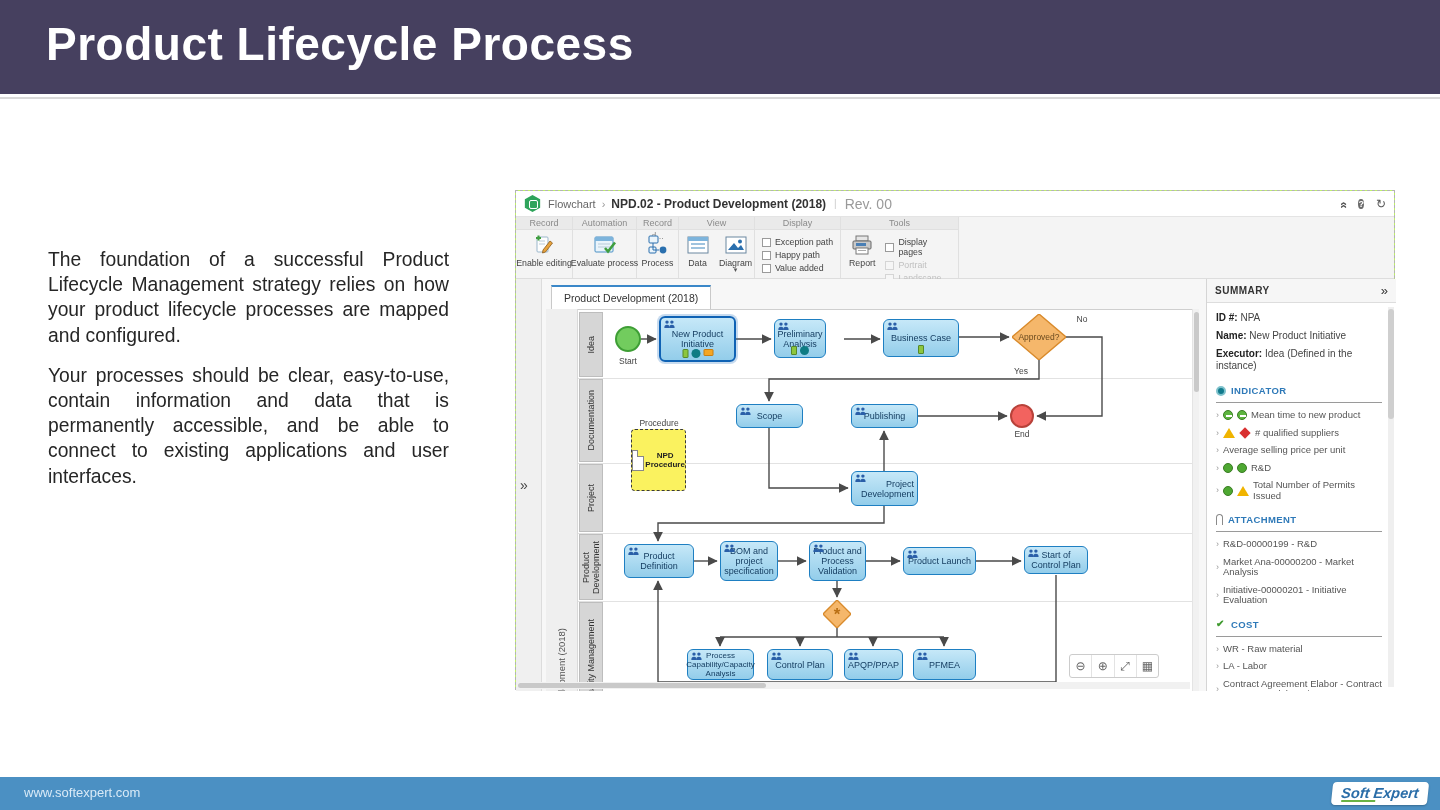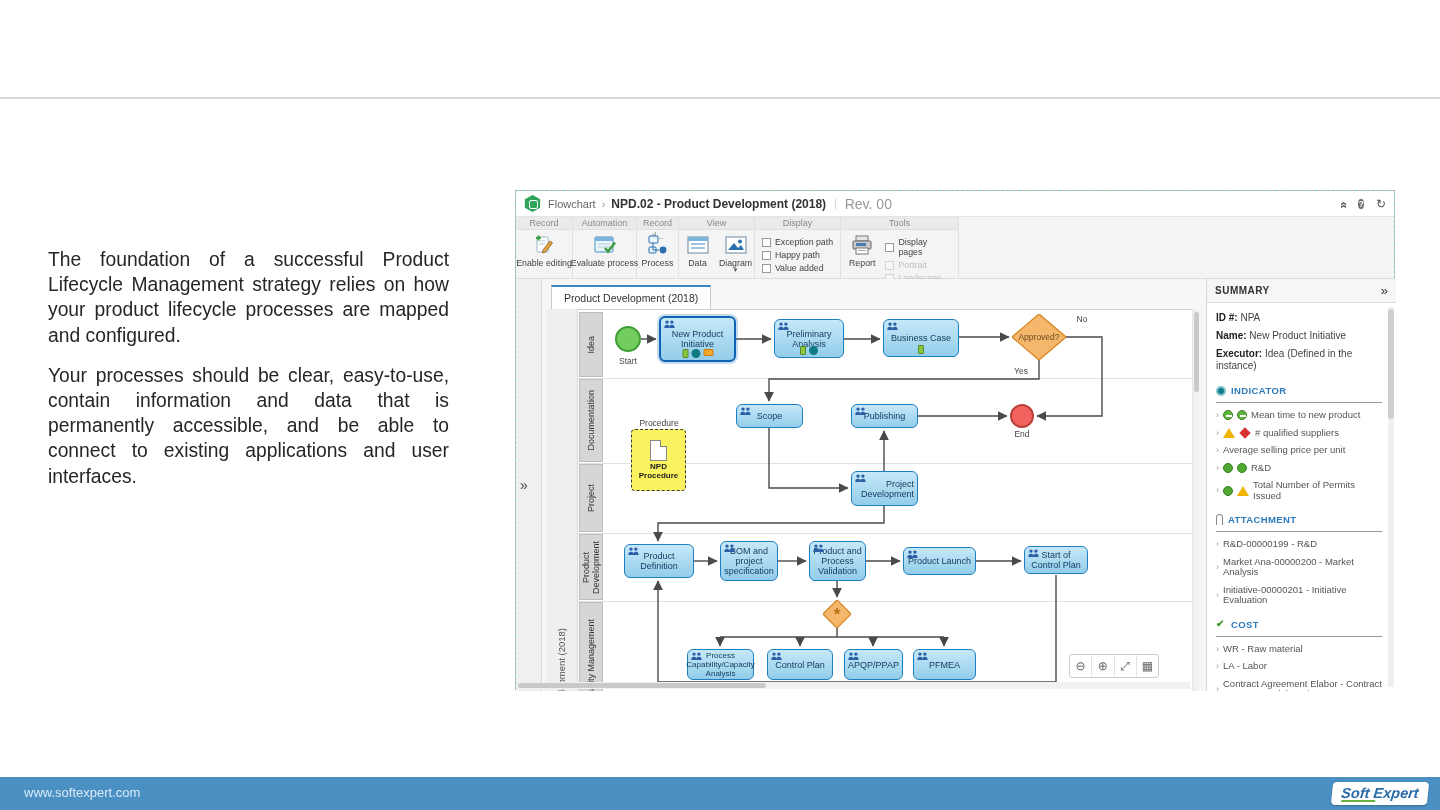--- a/index.html
+++ b/index.html
@@ -12,21 +12,21 @@
   #hdr-line { position:absolute; left:0; top:97px; width:1440px; height:2px; background:#d9d9d9; }
   #copy { position:absolute; left:48px; top:247px; width:401px; color:#262626; font-size:19.3px; line-height:25.2px; text-align:justify; }
   #copy p { margin-bottom:15px; }
   #ftr { position:absolute; left:0; top:777px; width:1440px; height:33px; background:#4B90C3; }
   #ftr .url { position:absolute; left:24px; top:8px; color:#d9eaf7; font-size:13px; }
   #logo { position:absolute; right:12px; top:5px; width:96px; height:23px; background:#fff; border-radius:4px; transform:skewX(-6deg); box-shadow:0 1px 2px rgba(0,0,0,.25); text-align:center; }
   #logo span { display:inline-block; transform:skewX(0deg); font-style:italic; font-weight:bold; font-size:14.5px; color:#2a6da8; line-height:22px; }
   #logo i { position:absolute; left:10px; bottom:3px; width:34px; height:2px; background:#69b345; }
 
   
-  #app { position:absolute; left:515px; top:190px; width:880px; height:500px; background:#86efac; border:1px dashed #b3b3b3; }
+  #app { position:absolute; left:515px; top:190px; width:880px; height:500px; background:#bef264; border:1px dashed #b3b3b3; }
   #titlebar { position:absolute; left:0; top:0; width:100%; height:26px; background:#fff; border-bottom:1px solid #e4e4e4; display:flex; align-items:center; padding-left:8px; }
   #app-ico { width:17px; height:17px; background:#2FA45B; clip-path:polygon(50% 0,95% 25%,95% 75%,50% 100%,5% 75%,5% 25%); margin-right:7px; position:relative; }
   #app-ico::after { content:""; position:absolute; left:5px; top:5px; width:7px; height:7px; border:1.5px solid #fff; border-radius:2px; }
   .tb-name { font-size:11px; color:#666; }
   .crumb-sep { color:#999; margin:0 6px; font-size:11px; }
   .tb-title { font-size:12px; font-weight:bold; color:#333; }
   .tb-pipe { color:#ccc; margin:0 8px; font-size:10px; }
   .tb-rev { font-size:14px; color:#9a9a9a; }
   #tb-right { position:absolute; right:8px; top:0; height:26px; display:flex; align-items:center; gap:12px; }
   .tb-btn { color:#555; font-size:12px; cursor:pointer; background:none; border:none; line-height:1; }
@@ -71,21 +71,21 @@
   .bdg { display:inline-block; }
   .bdg.doc-green { width:6px; height:9px; background:#8cc63f; border:1px solid #55892b; border-radius:1px; }
   .bdg.sync-teal { width:9px; height:9px; background:#0f7c84; border-radius:50%; }
   .bdg.folder-orange { width:10px; height:7px; background:#f5a623; border:1px solid #c87f12; border-radius:1px; }
   .ev { position:absolute; border-radius:50%; cursor:pointer; }
   .ev.start { background:#72CC5E; border:2px solid #3E9E35; }
   .ev.end { background:#F2635F; border:2px solid #B8423A; }
   .gw { position:absolute; cursor:pointer; }
   .gw .lbl { position:absolute; left:50%; top:50%; transform:translate(-50%,-50%); font-size:8.5px; color:#6b4а1e; color:#6b4a1e; white-space:nowrap; }
   .gw .star { position:absolute; left:50%; top:50%; transform:translate(-50%,-46%); font-size:17px; font-weight:bold; color:#b96f14; }
-  .annotation { position:absolute; background:#FAF25F; border:1.6px dashed #3a3a3a; border-radius:4px; display:flex; flex-direction:column; align-items:center; justify-content:center; gap:1px; cursor:pointer; }
+  .annotation { position:absolute; background:#FAF25F; border:1.6px dashed #3a3a3a; border-radius:4px; display:flex; flex-direction:row; align-items:center; justify-content:center; gap:1px; cursor:pointer; }
   .annotation .doc { width:17px; height:21px; background:#fff; border:1px solid #888; position:relative; }
   .annotation .doc::after { content:""; position:absolute; right:-1px; top:-1px; width:6px; height:6px; background:#FAF25F; border-left:1px solid #888; border-bottom:1px solid #888; }
   .annotation .albl { font-size:8px; font-weight:bold; color:#222; text-align:center; line-height:9px; }
   .flabel { position:absolute; transform:translate(-50%,-50%); font-size:8.5px; color:#444; white-space:nowrap; }
 
   #zoombar { position:absolute; left:553px; top:375px; width:90px; height:24px; background:#fff; border:1px solid #ccc; border-radius:3px; display:flex; }
   #zoombar button { flex:1; background:none; border:none; border-right:1px solid #e3e3e3; color:#666; font-size:12px; cursor:pointer; }
   #zoombar button:last-child { border-right:none; }
   #hscroll { position:absolute; left:2px; top:403px; width:672px; height:7px; background:#f1f1f1; }
   #hscroll .thumb { position:absolute; left:0; top:1px; width:248px; height:5px; background:#c9c9c9; border-radius:3px; }
@@ -115,20 +115,23 @@
   .ind.red-diamond { width:8px; height:8px; background:#d93030; transform:rotate(45deg); margin:0 2px; }
   .sec-ico { width:10px; height:10px; display:inline-block; flex:0 0 auto; }
   .sec-ico.indicator { border-radius:50%; background:#117a8c; border:2px solid #7fc2cc; }
   .sec-ico.attachment { width:7px; height:11px; border:1.4px solid #8a8a8a; border-radius:4px 4px 0 0; border-bottom:none; }
   .sec-ico.cost { color:#3f9a2f; font-size:10px; line-height:10px; border:none; }
 </style>
 </head>
 <body>
 
 <div id="slide">
+  <div id="hdr">
+    <h1>Product Lifecycle Process</h1>
+  </div>
   <div id="hdr-line"></div>
 
   <div id="copy">
       <p>The foundation of a successful Product Lifecycle Management strategy relies on how your product lifecycle processes are mapped and configured.</p>
       <p>Your processes should be clear, easy-to-use, contain information and data that is permanently accessible, and be able to connect to existing applications and user interfaces.</p>
     </div>
 
   <div id="app">
     <div id="titlebar">
       <span id="app-ico"></span>
@@ -345,21 +348,21 @@
                   <circle cx="7.9" cy="2.1" r="1.7" fill="#2a5fa8"></circle>
                   <path d="M5.2 8 Q5.2 4.7 7.9 4.7 Q10.6 4.7 10.6 8 Z" fill="#2a5fa8"></path>
                 </svg></span>
               <span>New Product Initiative</span>
               <span class="badges">
                 <span class="bdg doc-green"></span>
                 <span class="bdg sync-teal"></span>
                 <span class="bdg folder-orange"></span>
               </span>
             </div>
-            <div class="node" style="left: 258px; top: 40px; width: 70px; height: 39px;">
+            <div class="node" style="left: 258px; top: 40px; width: 52px; height: 39px;">
               <span class="person"><svg width="11" height="9" viewBox="0 0 11 9">
                   <circle cx="3" cy="2.1" r="1.7" fill="#2a5fa8"></circle>
                   <path d="M.3 8 Q.3 4.7 3 4.7 Q5.7 4.7 5.7 8 Z" fill="#2a5fa8"></path>
                   <circle cx="7.9" cy="2.1" r="1.7" fill="#2a5fa8"></circle>
                   <path d="M5.2 8 Q5.2 4.7 7.9 4.7 Q10.6 4.7 10.6 8 Z" fill="#2a5fa8"></path>
                 </svg></span>
               <span>Preliminary Analysis</span>
               <span class="badges">
                 <span class="bdg doc-green"></span>
                 <span class="bdg sync-teal"></span>

